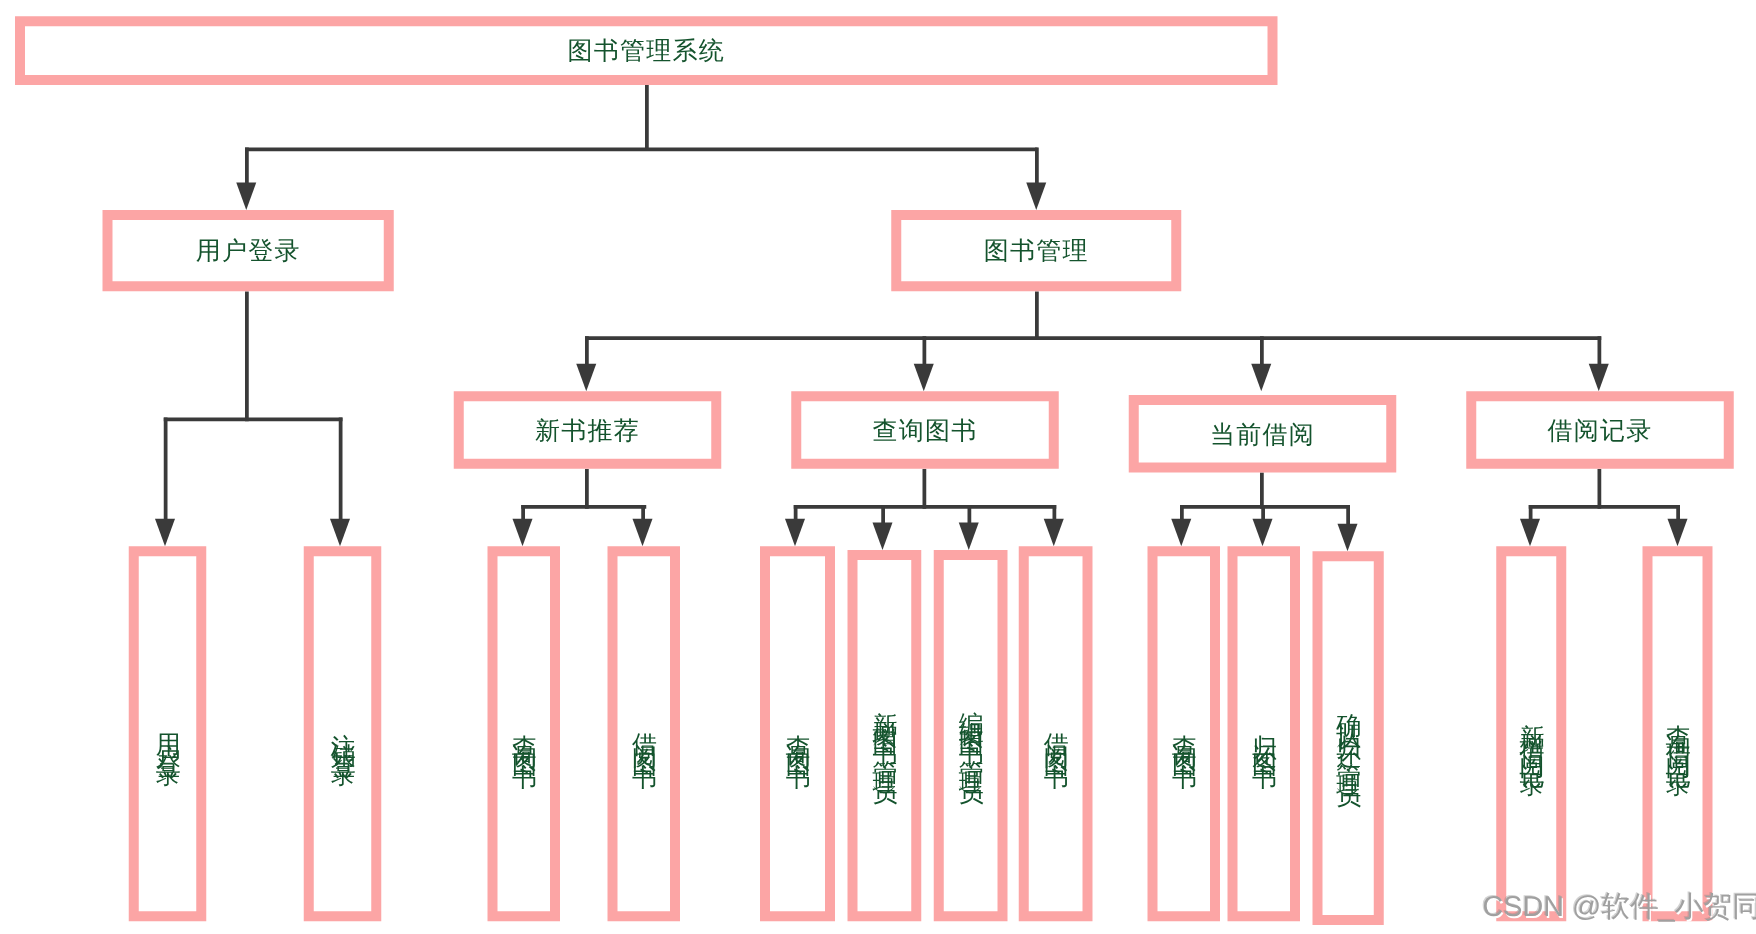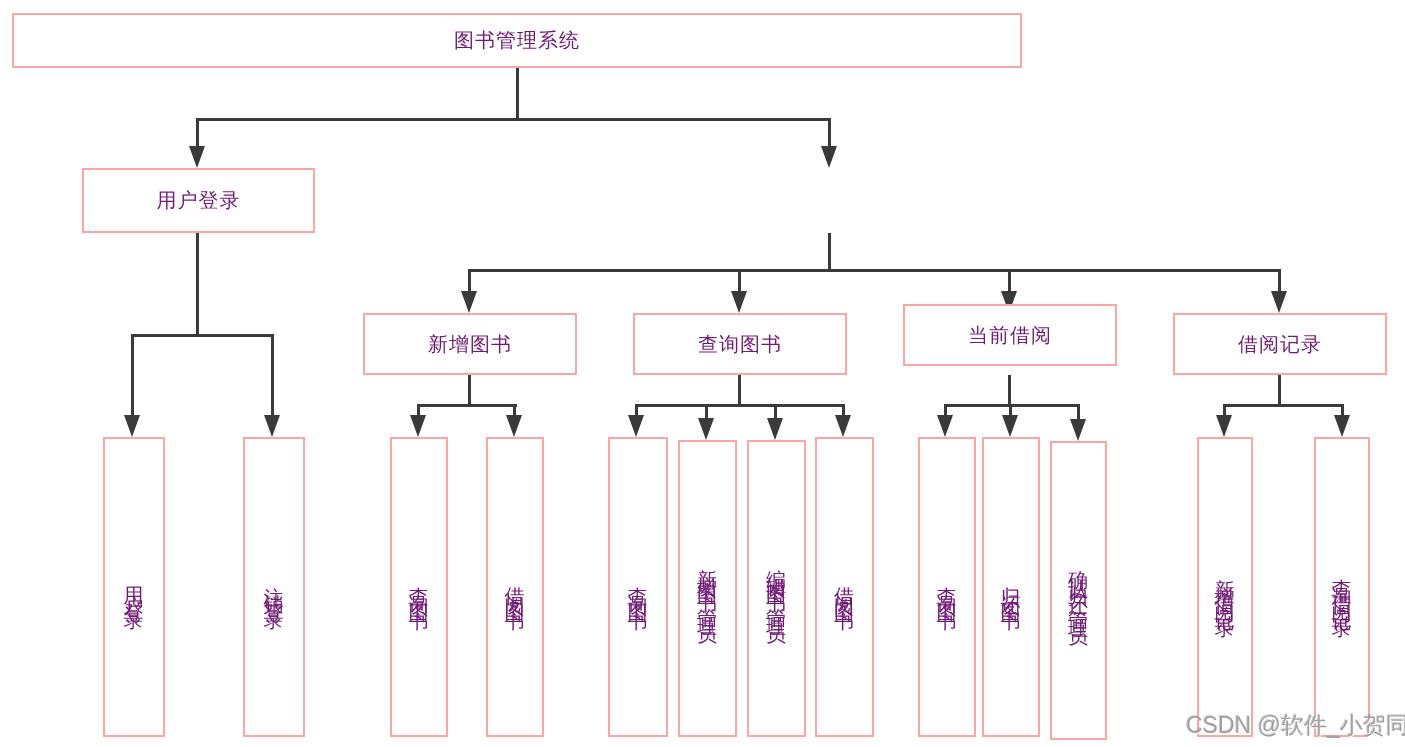--- a/index.html
+++ b/index.html
@@ -8,23 +8,23 @@
     font-family:"Liberation Sans","DejaVu Sans",sans-serif;
   }
   
   .vl{position:absolute;width:3px;background:#3a3a3a;}
   .hl{position:absolute;height:3px;background:#3a3a3a;}
   
   .ar{position:absolute;width:0;height:0;
       border-left:8px solid transparent;border-right:8px solid transparent;
       border-top:22px solid #3a3a3a;}
   
-  .node{position:absolute;box-sizing:border-box;border:2px solid #fca5a5;background:#fff;
+  .node{position:absolute;box-sizing:border-box;border:8px solid #fca5a5;background:#fff;
         display:flex;align-items:center;justify-content:center;
-        font-size:20px;color:#701a75;letter-spacing:1px;}
+        font-size:20px;color:#14532d;letter-spacing:1px;}
   .vnode span{writing-mode:vertical-rl;text-orientation:mixed;letter-spacing:8px;line-height:1.1;}
   .watermark{position:absolute;left:1186px;top:710px;font-size:23px;
              color:#a0a0a0;text-shadow:1px 1px 0 #ffffff,-1px -1px 0 rgba(130,130,130,.35);
              white-space:nowrap;}
 </style>
 </head>
 <body>
 
 <div class="stage">
 
@@ -88,30 +88,33 @@
   <div class="ar" style="left:1334px;top:415px"></div>
 
   <div class="node" style="left:12px;top:13px;width:1010px;height:55px">
     <span>图书管理系统</span>
   </div>
 
   <div class="node" style="left:82px;top:168px;width:233px;height:65px">
     <span>用户登录</span>
   </div>
 
+  <div class="node" style="left:713px;top:168px;width:232px;height:65px">
+    <span>图书管理</span>
+  </div>
 
   <div class="node" style="left:363px;top:313px;width:214px;height:62px">
-    <span>新增图书</span>
+    <span>新书推荐</span>
   </div>
 
   <div class="node" style="left:633px;top:313px;width:214px;height:62px">
     <span>查询图书</span>
   </div>
 
-  <div class="node" style="left:903px;top:304px;width:214px;height:62px">
+  <div class="node" style="left:903px;top:316px;width:214px;height:62px">
     <span>当前借阅</span>
   </div>
 
   <div class="node" style="left:1173px;top:313px;width:214px;height:62px">
     <span>借阅记录</span>
   </div>
 
   <div class="node vnode" style="left:103px;top:437px;width:62px;height:300px">
     <span>用户登录</span>
   </div>

